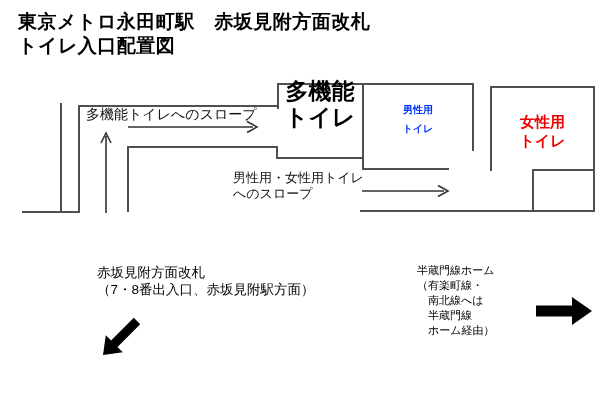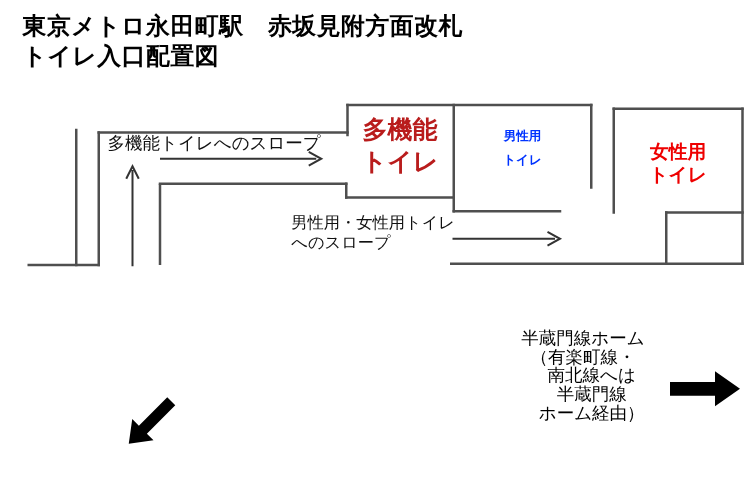--- a/index.html
+++ b/index.html
@@ -5,25 +5,25 @@
   html,body{margin:0;padding:0;background:#ffffff;}
   body{width:600px;height:400px;position:relative;overflow:hidden;
        font-family:"Liberation Sans","DejaVu Sans",sans-serif;color:#000;}
   .abs{position:absolute;}
   .ml{white-space:pre-line;}
   .wall{position:absolute;background:#4f4f4f;}
   .title{left:18px;top:10px;font-size:19px;font-weight:bold;line-height:24px;letter-spacing:0.5px;}
   .slope1{left:86px;top:106px;font-size:14px;line-height:16px;color:#111;}
   .slope2{left:233px;top:170px;font-size:13px;line-height:16px;color:#111;}
   .room{font-weight:bold;text-align:center;}
-  .room-multi{left:277px;top:91px;width:86px;font-size:20px;line-height:26px;color:#b91c1c;}
+  .room-multi{left:277px;top:78px;width:86px;font-size:23px;line-height:26px;color:#000000;}
   .room-mens{left:363px;top:100px;width:110px;font-size:10px;line-height:19px;}
   .room-womens{left:491px;top:112px;width:103px;font-size:15px;line-height:19px;}
   .gate-label{left:97px;top:264px;font-size:13.5px;line-height:17px;}
-  .platform-label{left:417px;top:263px;font-size:14px;line-height:15px;text-align:center;}
+  .platform-label{left:417px;top:263px;font-size:11px;line-height:15px;}
   svg.layer{position:absolute;left:0;top:0;}
 </style>
 </head>
 <body>
 
 <div class="abs" style="left:0;top:0;width:600px;height:400px;">
 
   <div class="abs title ml">東京メトロ永田町駅　赤坂見附方面改札
 トイレ入口配置図</div>
 
@@ -64,19 +64,21 @@
 トイレ</div>
   <div class="abs room room-mens ml" style="color:#0033ff">男性用
 トイレ</div>
   <div class="abs room room-womens ml" style="color:#ee0000">女性用
 トイレ</div>
 
   <div class="abs slope1">多機能トイレへのスロープ</div>
   <div class="abs slope2 ml">男性用・女性用トイレ
 へのスロープ</div>
 
+  <div class="abs gate-label ml">赤坂見附方面改札
+（7・8番出入口、赤坂見附駅方面）</div>
   <div class="abs platform-label ml">半蔵門線ホーム
 （有楽町線・
 　南北線へは
 　半蔵門線
 　ホーム経由）</div>
 
 </div>
 
 </body></html>

